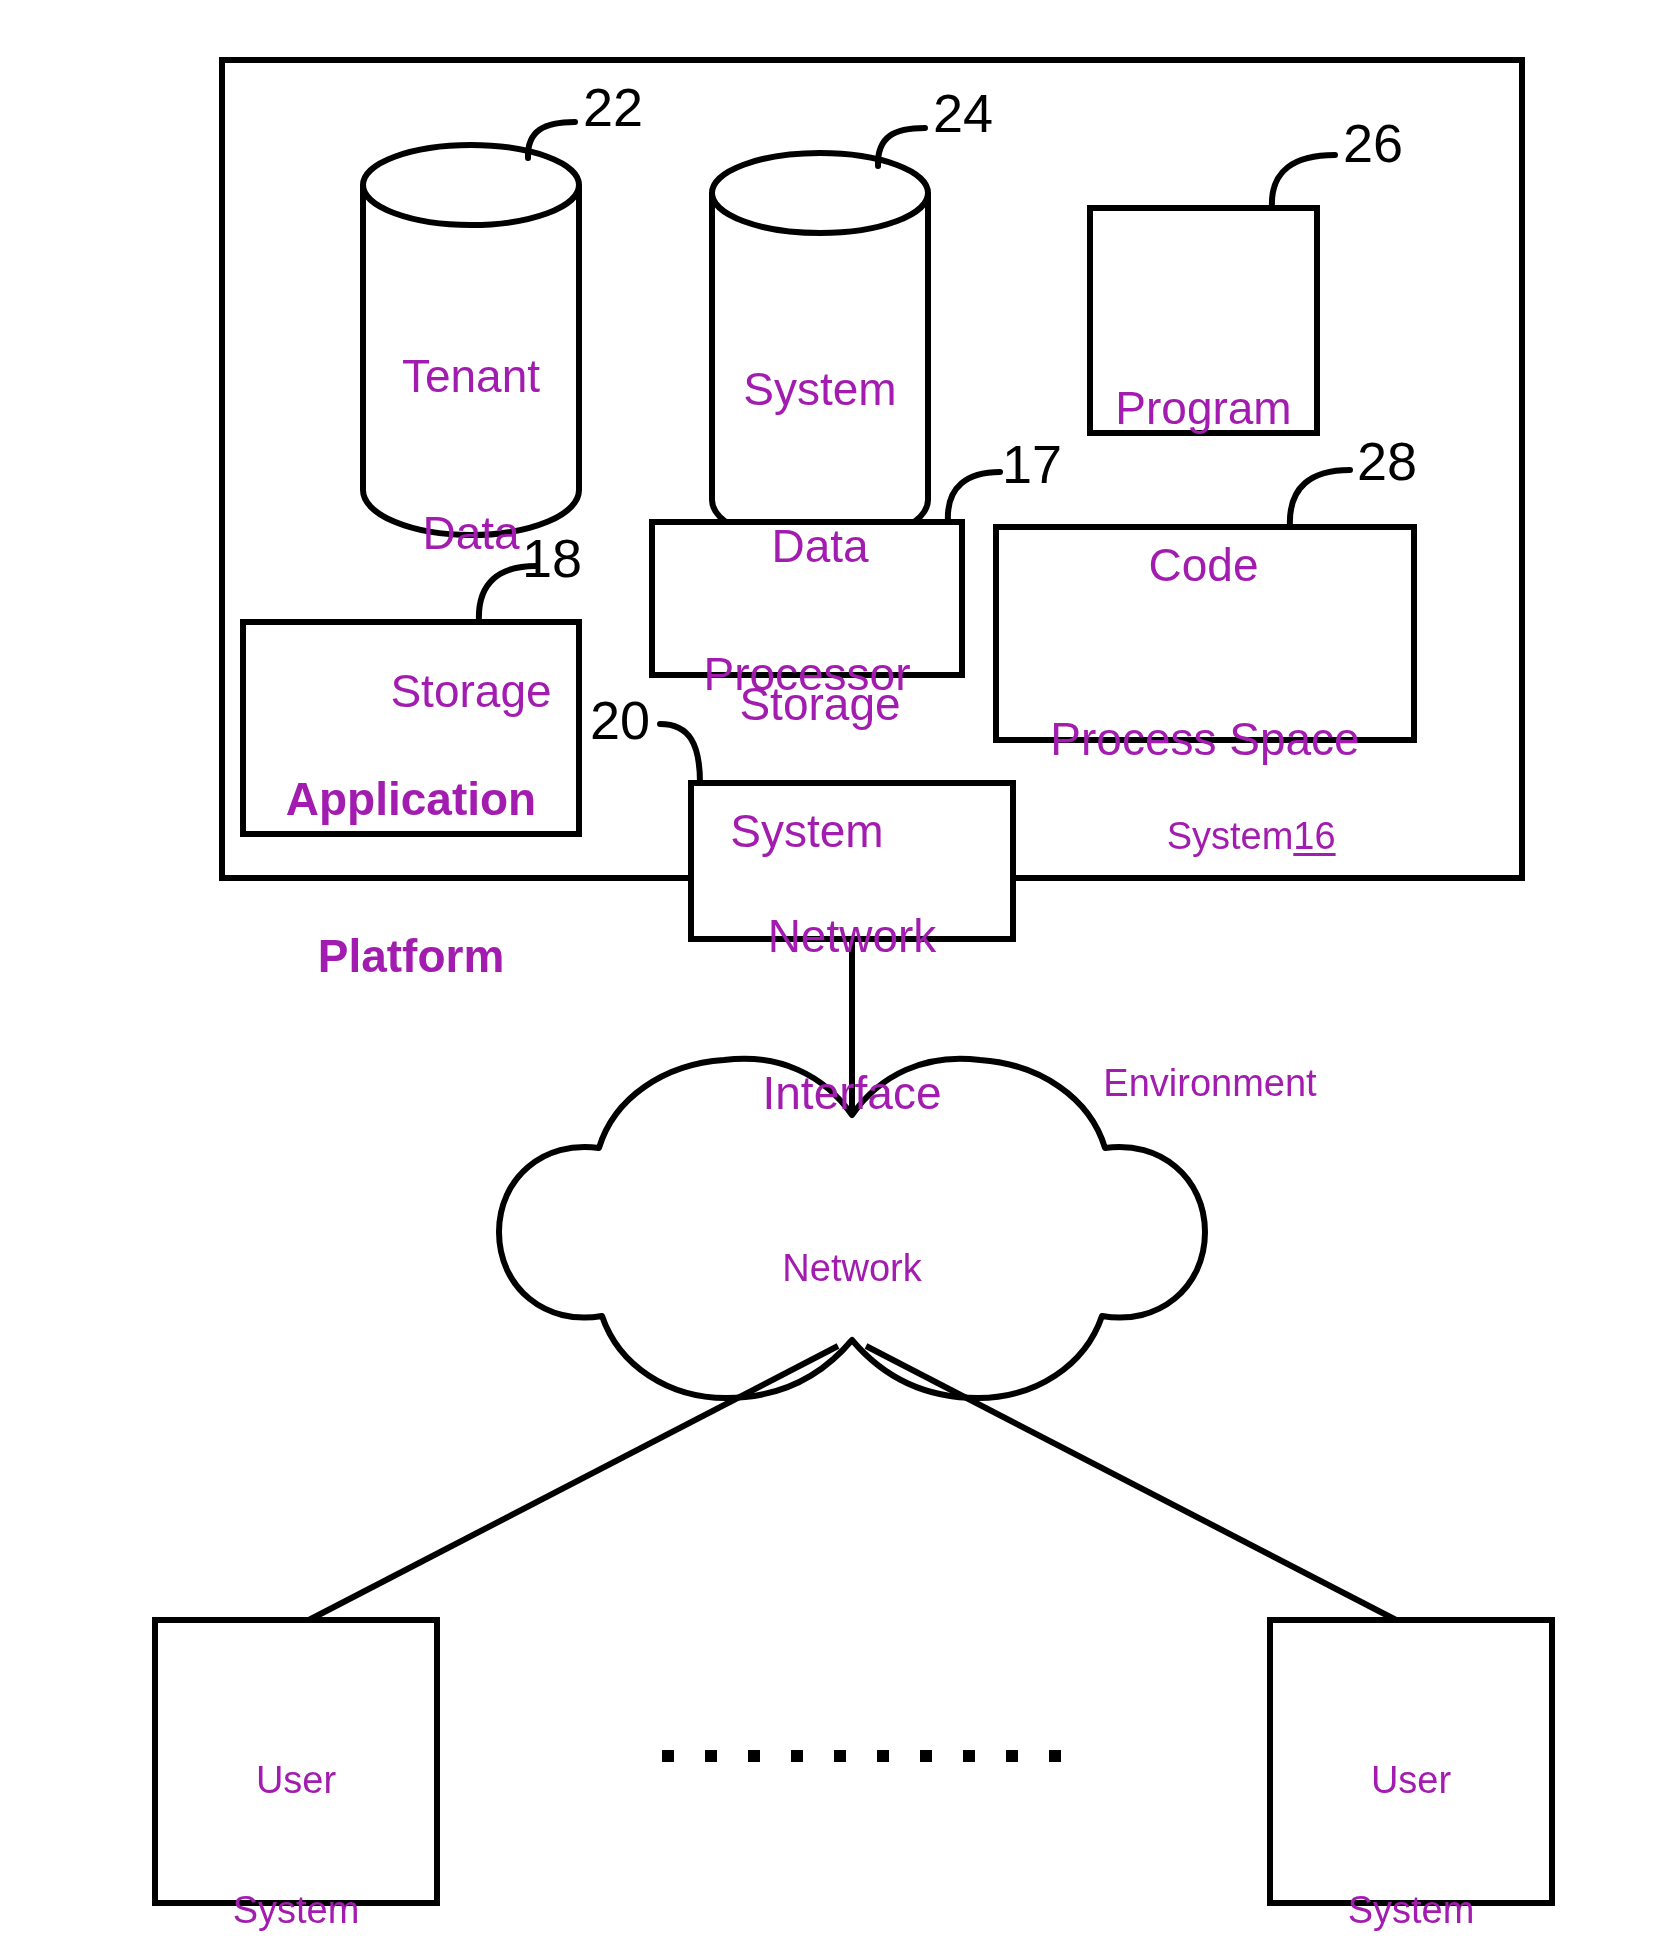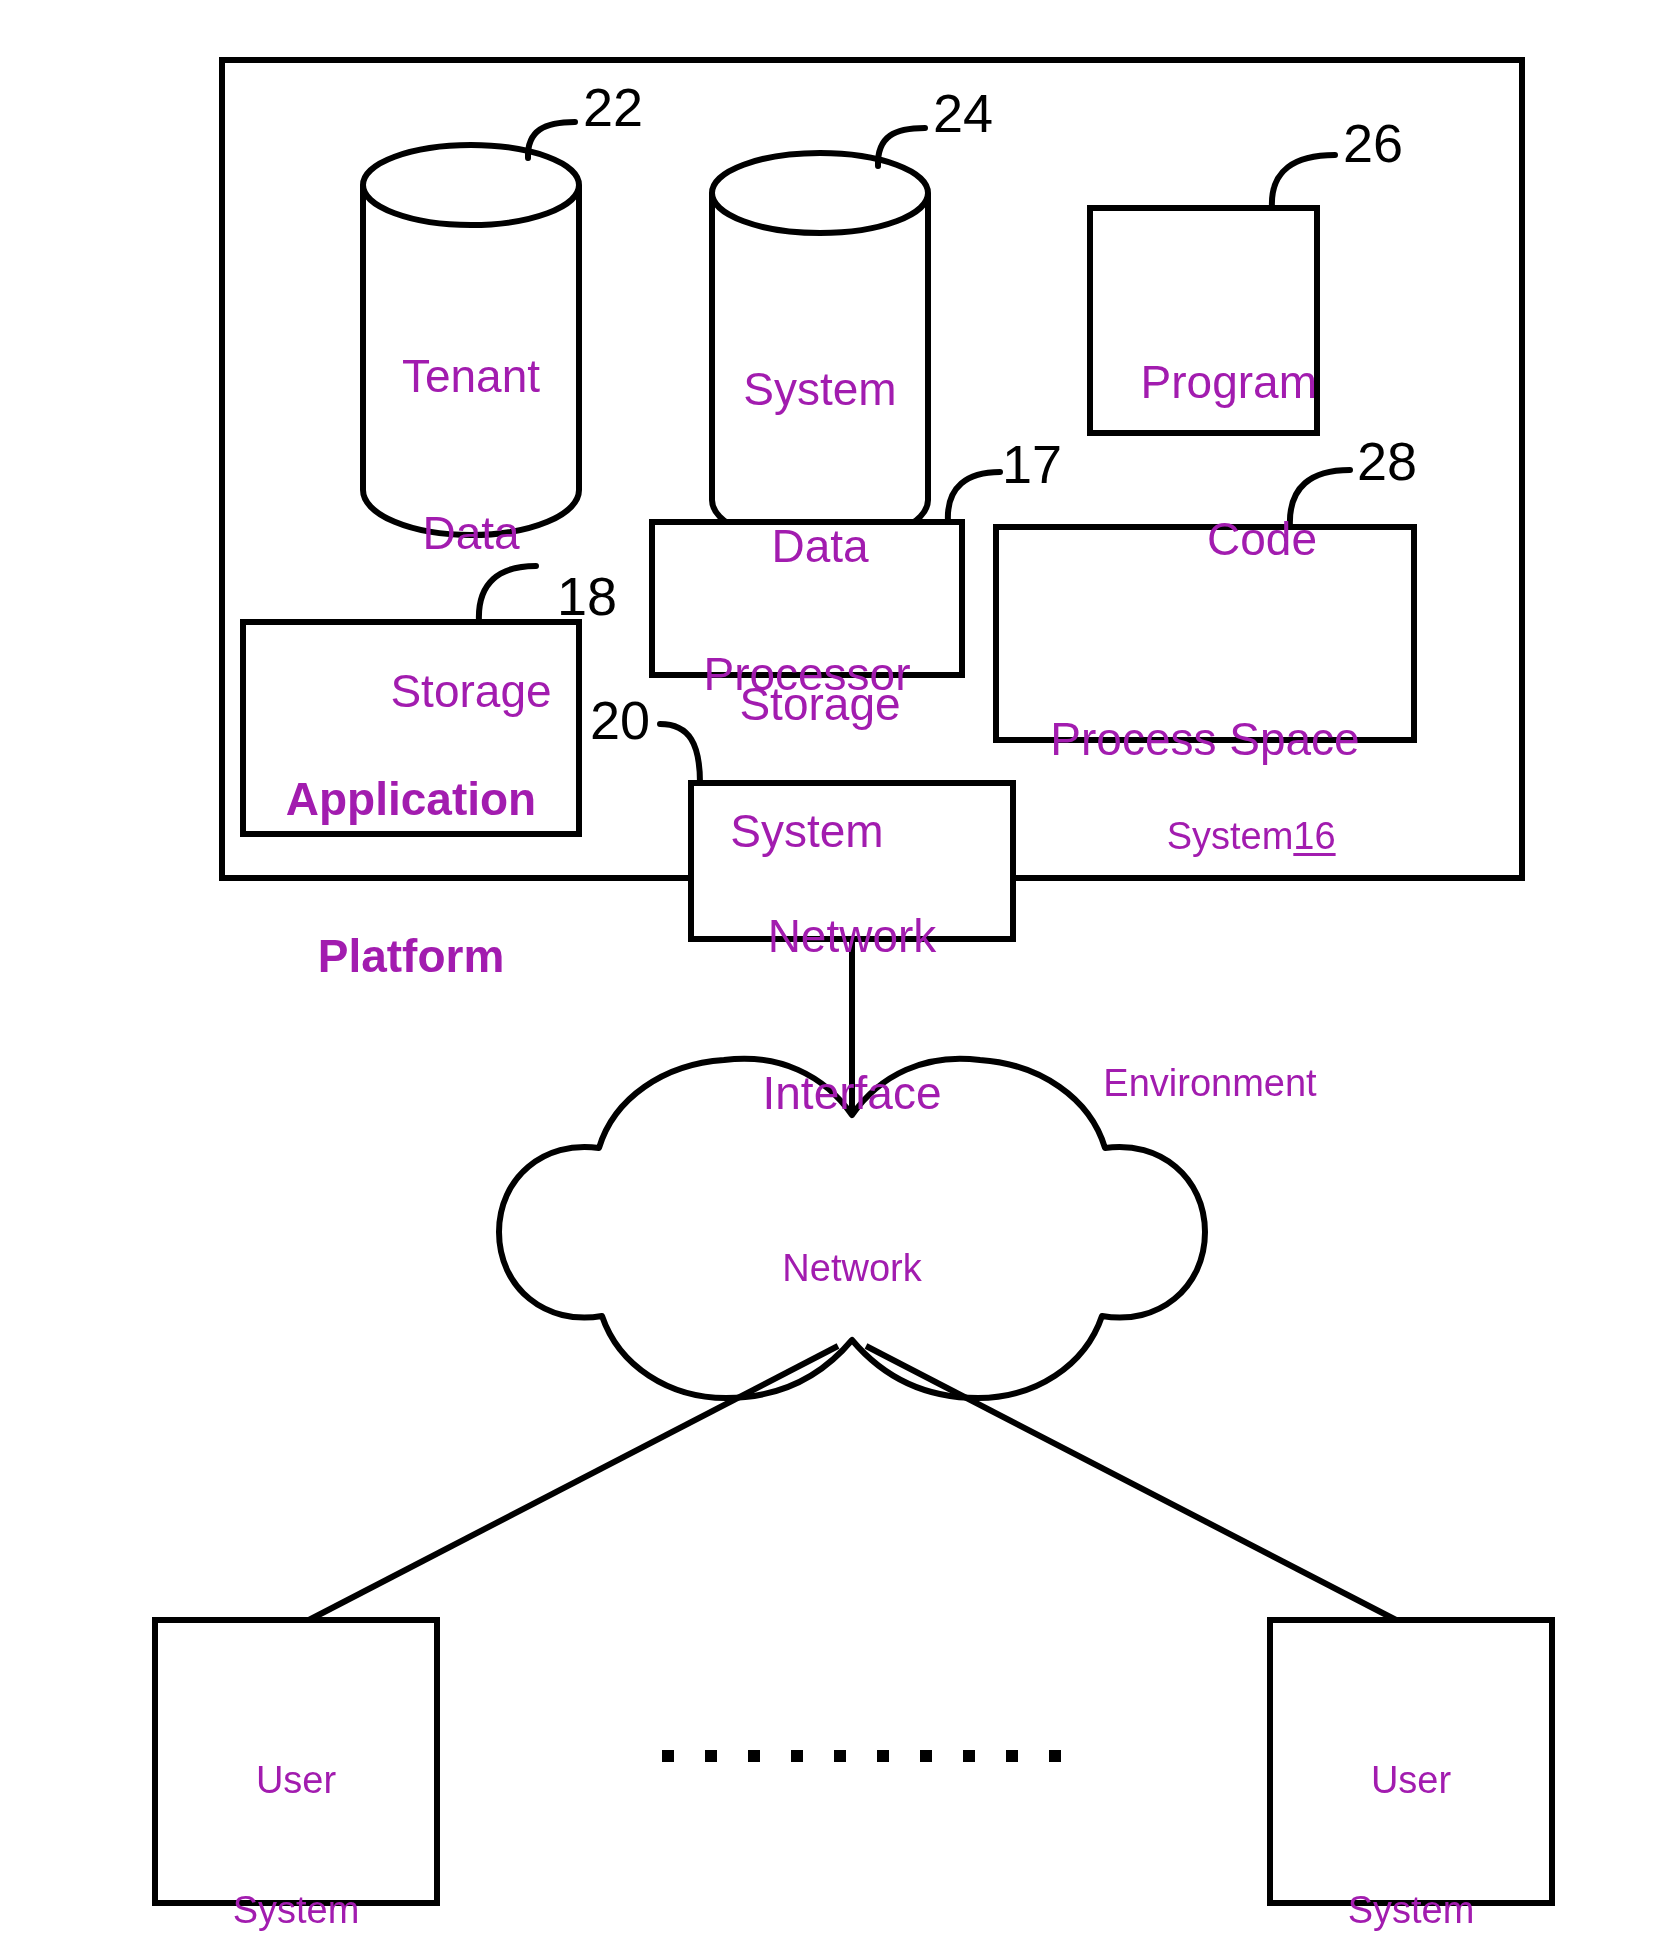--- a/index.html
+++ b/index.html
@@ -129,21 +129,21 @@
     <div>Data</div>
     <div>Storage</div>
   </div>
 
   <div class="lbl boxtext" style="left:712px; top:258px; width:216px;">
     <div>System</div>
     <div>Data</div>
     <div>Storage</div>
   </div>
 
-  <div class="lbl boxtext" style="left:1090px; top:251px; width:227px;text-align:right;">
+  <div class="lbl boxtext" style="left:1090px; top:277px; width:227px;">
     <div>Program</div>
     <div>Code</div>
   </div>
 
   <div class="lbl boxtext" style="left:652px; top:543px; width:310px;">
     <div>Processor</div>
     <div>System</div>
   </div>
 
   <div class="lbl boxtext" style="left:996px; top:608px; width:418px;">
@@ -182,16 +182,16 @@
     <div>User</div>
     <div>System</div>
     
   </div>
 
   <div class="ref" style="left:583px; top:80px;">22</div>
   <div class="ref" style="left:933px; top:86px;">24</div>
   <div class="ref" style="left:1343px; top:116px;">26</div>
   <div class="ref" style="left:1002px; top:437px;">17</div>
   <div class="ref" style="left:1357px; top:434px;">28</div>
-  <div class="ref" style="left:557px; top:531px;margin-top:38px;">18</div>
+  <div class="ref" style="left:522px; top:531px;">18</div>
   <div class="ref" style="left:590px; top:693px;">20</div>
 
 </div>
 
 </body></html>

